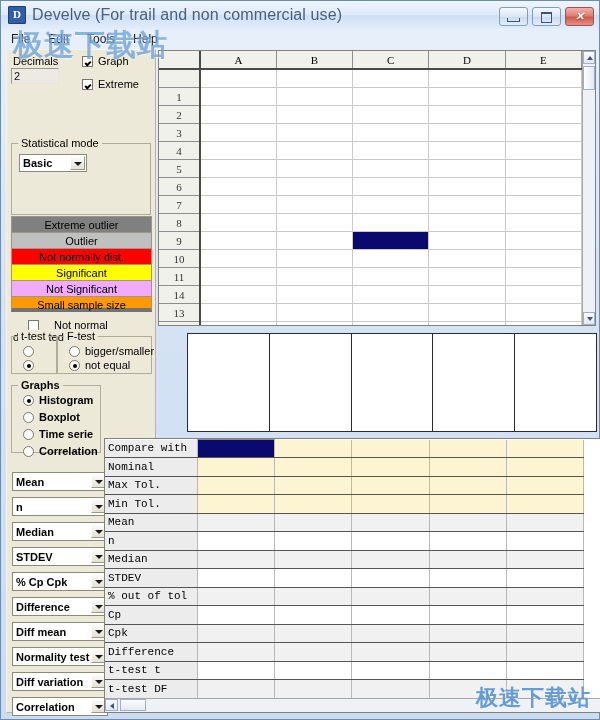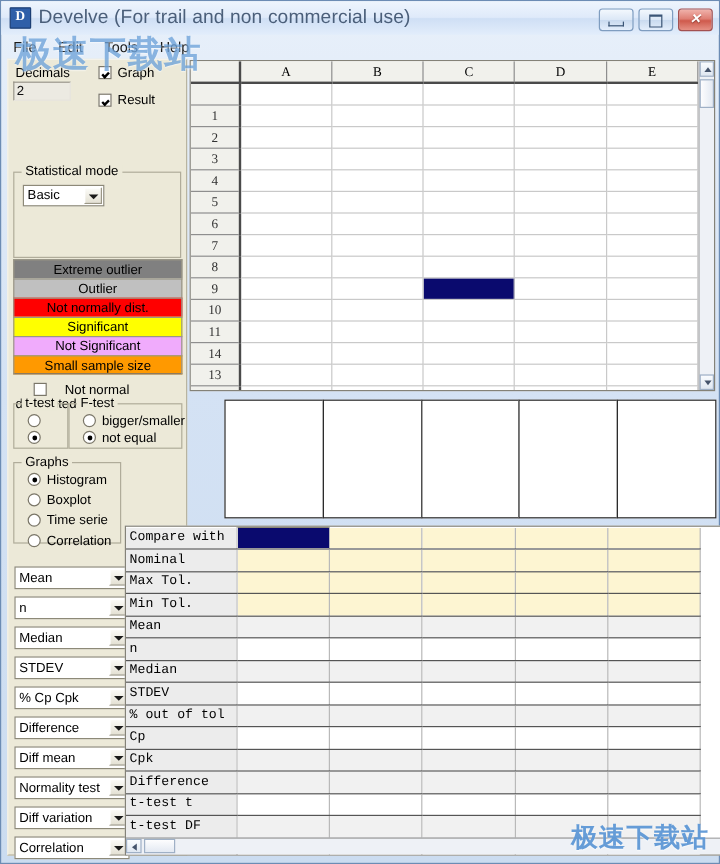--- a/index.html
+++ b/index.html
@@ -94,59 +94,60 @@
   }
   .group>legend,.group-title{
     position:absolute;top:-7px;left:6px;background:#ece9d8;padding:0 3px;font-size:11px;
   }
   .grp-stat{left:4px;top:93px;width:140px;height:72px;}
   .sel{
     background:#fff;border:1px solid #8d8978;
     box-sizing:border-box;position:relative;font-size:11px;
     padding:1px 18px 1px 3px;height:18px;line-height:15px;color:#000;overflow:hidden;
     white-space:nowrap;
+    font-weight:bold;
   }
   .sel .arrow{
     position:absolute;right:1px;top:1px;width:15px;height:14px;
     background:linear-gradient(180deg,#fbfbf8 0%,#e4e1d4 100%);
     border:1px solid #9b9786;border-top-color:#fff;border-left-color:#fff;
     box-sizing:border-box;
   }
   .sel .arrow:after{
     content:"";position:absolute;left:3px;top:5px;
     border-left:4px solid transparent;border-right:4px solid transparent;
     border-top:4px solid #1a1a1a;
   }
   .stat-sel{position:absolute;left:7px;top:10px;width:68px;}
 
   .legend-bars{position:absolute;left:4px;top:166px;width:141px;}
   .lbar{
     height:16px;line-height:16px;text-align:center;font-size:11px;
     border:1px solid #9b9786;border-bottom:none;box-sizing:border-box;color:#000;
   }
-  .lbar:last-child{border-bottom:1px solid #737373;}
+  .lbar:last-child{border-bottom:4px solid #737373;}
 
   .chk-notnormal{position:absolute;left:6px;top:269px;}
   .chk-notnormal span{margin-left:15px;}
 
   .grp-ttest{left:4px;top:286px;width:46px;height:38px;}
   .grp-ftest{left:50px;top:286px;width:95px;height:38px;}
   .radio{
     width:11px;height:11px;border:1px solid #7a7668;border-radius:50%;
     background:#fff;display:inline-block;vertical-align:-2px;position:relative;
     box-sizing:border-box;
   }
   .radio.on:after{
     content:"";position:absolute;left:2.5px;top:2.5px;width:4px;height:4px;
     border-radius:50%;background:#000;
   }
   .rrow{position:absolute;font-size:11px;white-space:nowrap;}
   .rrow span{margin-left:5px;}
 
-  .grp-graphs{left:4px;top:335px;width:90px;height:68px;}
+  .grp-graphs{left:4px;top:335px;width:90px;height:68px;font-weight:bold;}
 
   .combo-stack{position:absolute;left:5px;top:422px;width:96px;}
   .combo-stack .sel{margin-bottom:6px;height:19px;line-height:16px;}
 
   
   .sheet{
     position:absolute;left:157px;top:49px;width:438px;height:276px;
     background:#fff;border:1px solid #848278;box-sizing:border-box;overflow:hidden;
   }
   .sheet-inner{position:absolute;left:0;top:0;right:13px;bottom:0;overflow:hidden;}
@@ -289,21 +290,21 @@
 
     <div class="left-panel">
 
       <div class="lbl decimals-row">Decimals</div>
       <div class="dec-input">2</div>
 
       <div class="chk-graph">
         <span class="cb checked"></span><span>Graph</span>
       </div>
       <div class="chk-result">
-        <span class="cb checked"></span><span>Result</span>
+        <span class="cb checked"></span><span>Extreme</span>
       </div>
 
       <div class="group grp-stat">
         <div class="group-title">Statistical mode</div>
         <div class="sel stat-sel">
           <span>Basic</span>
           <span class="arrow"></span>
         </div>
       </div>
 

